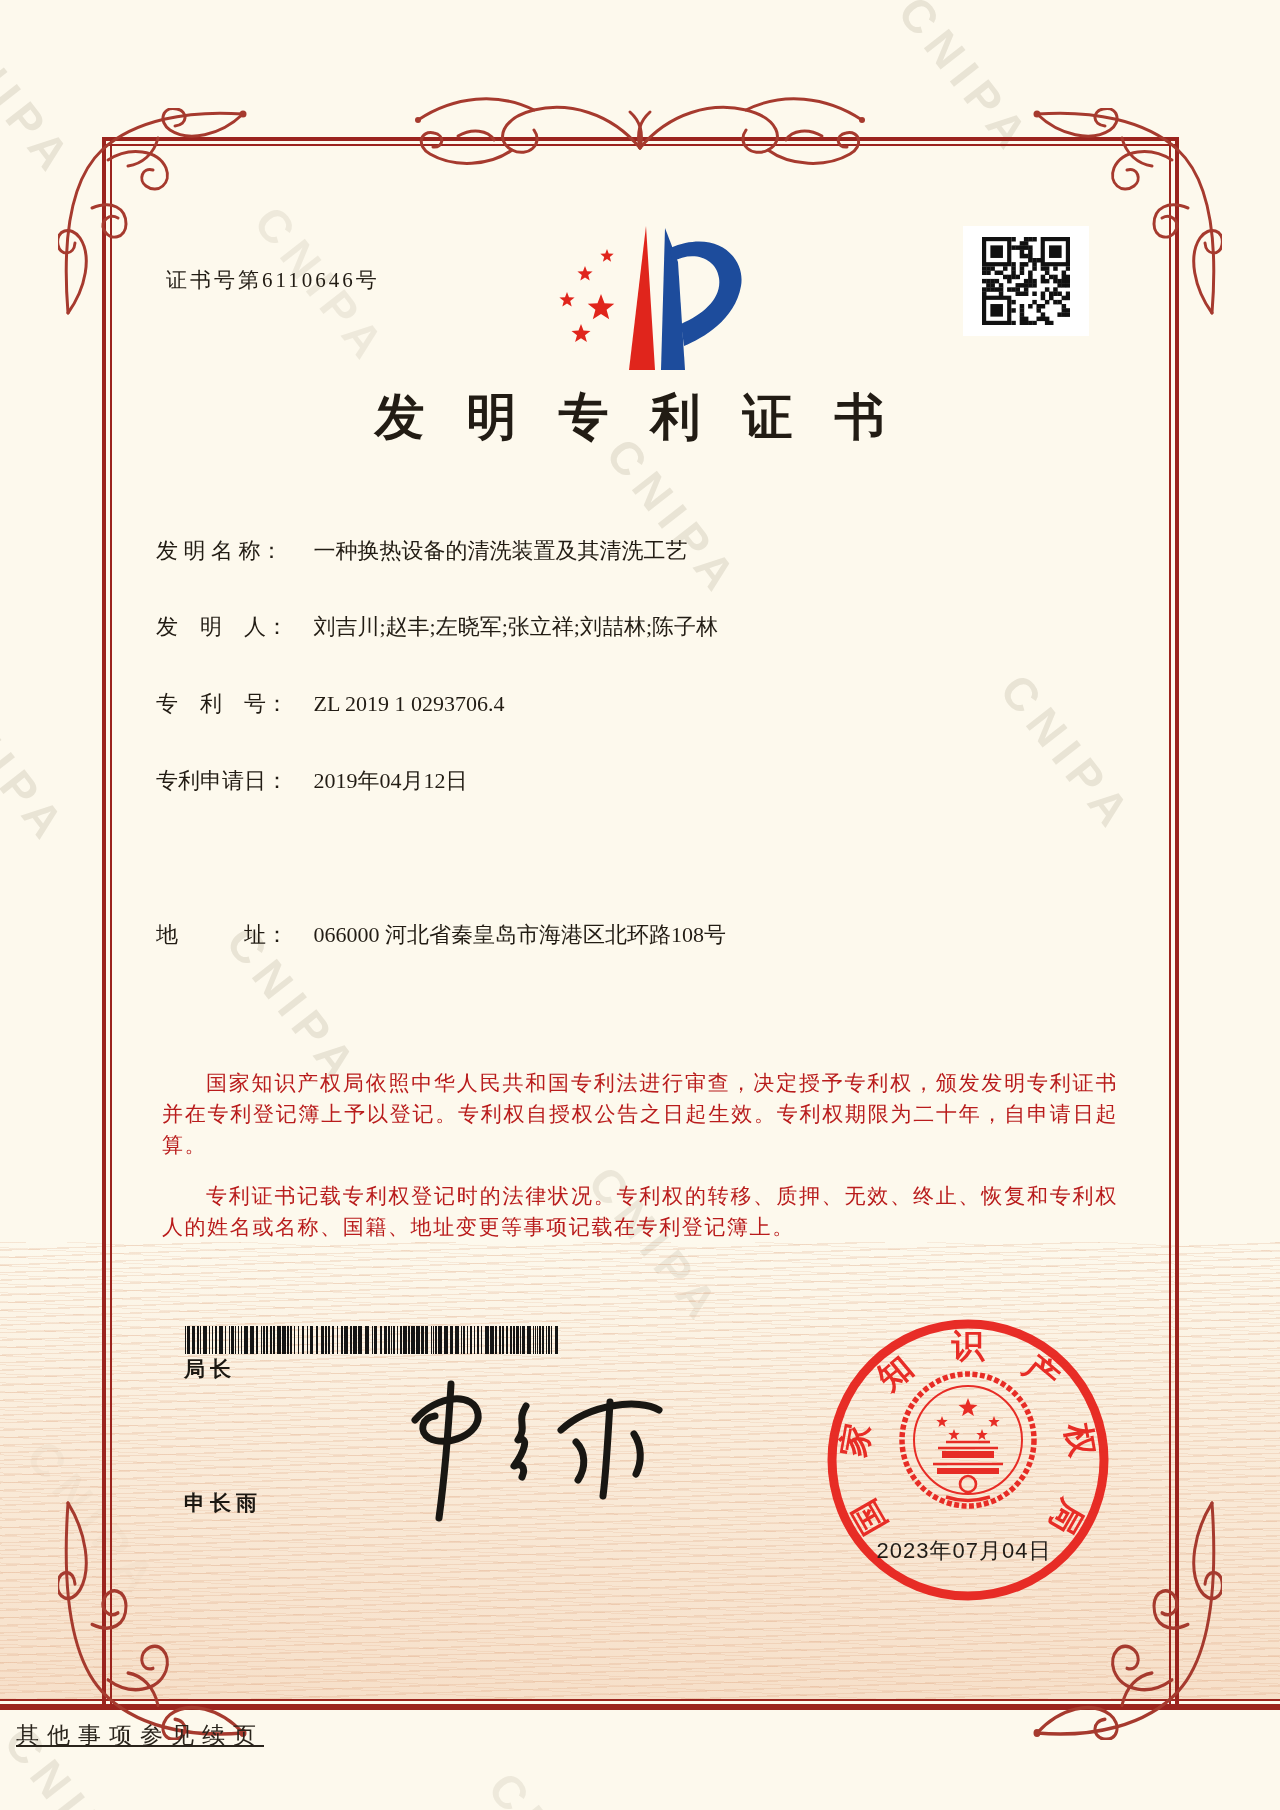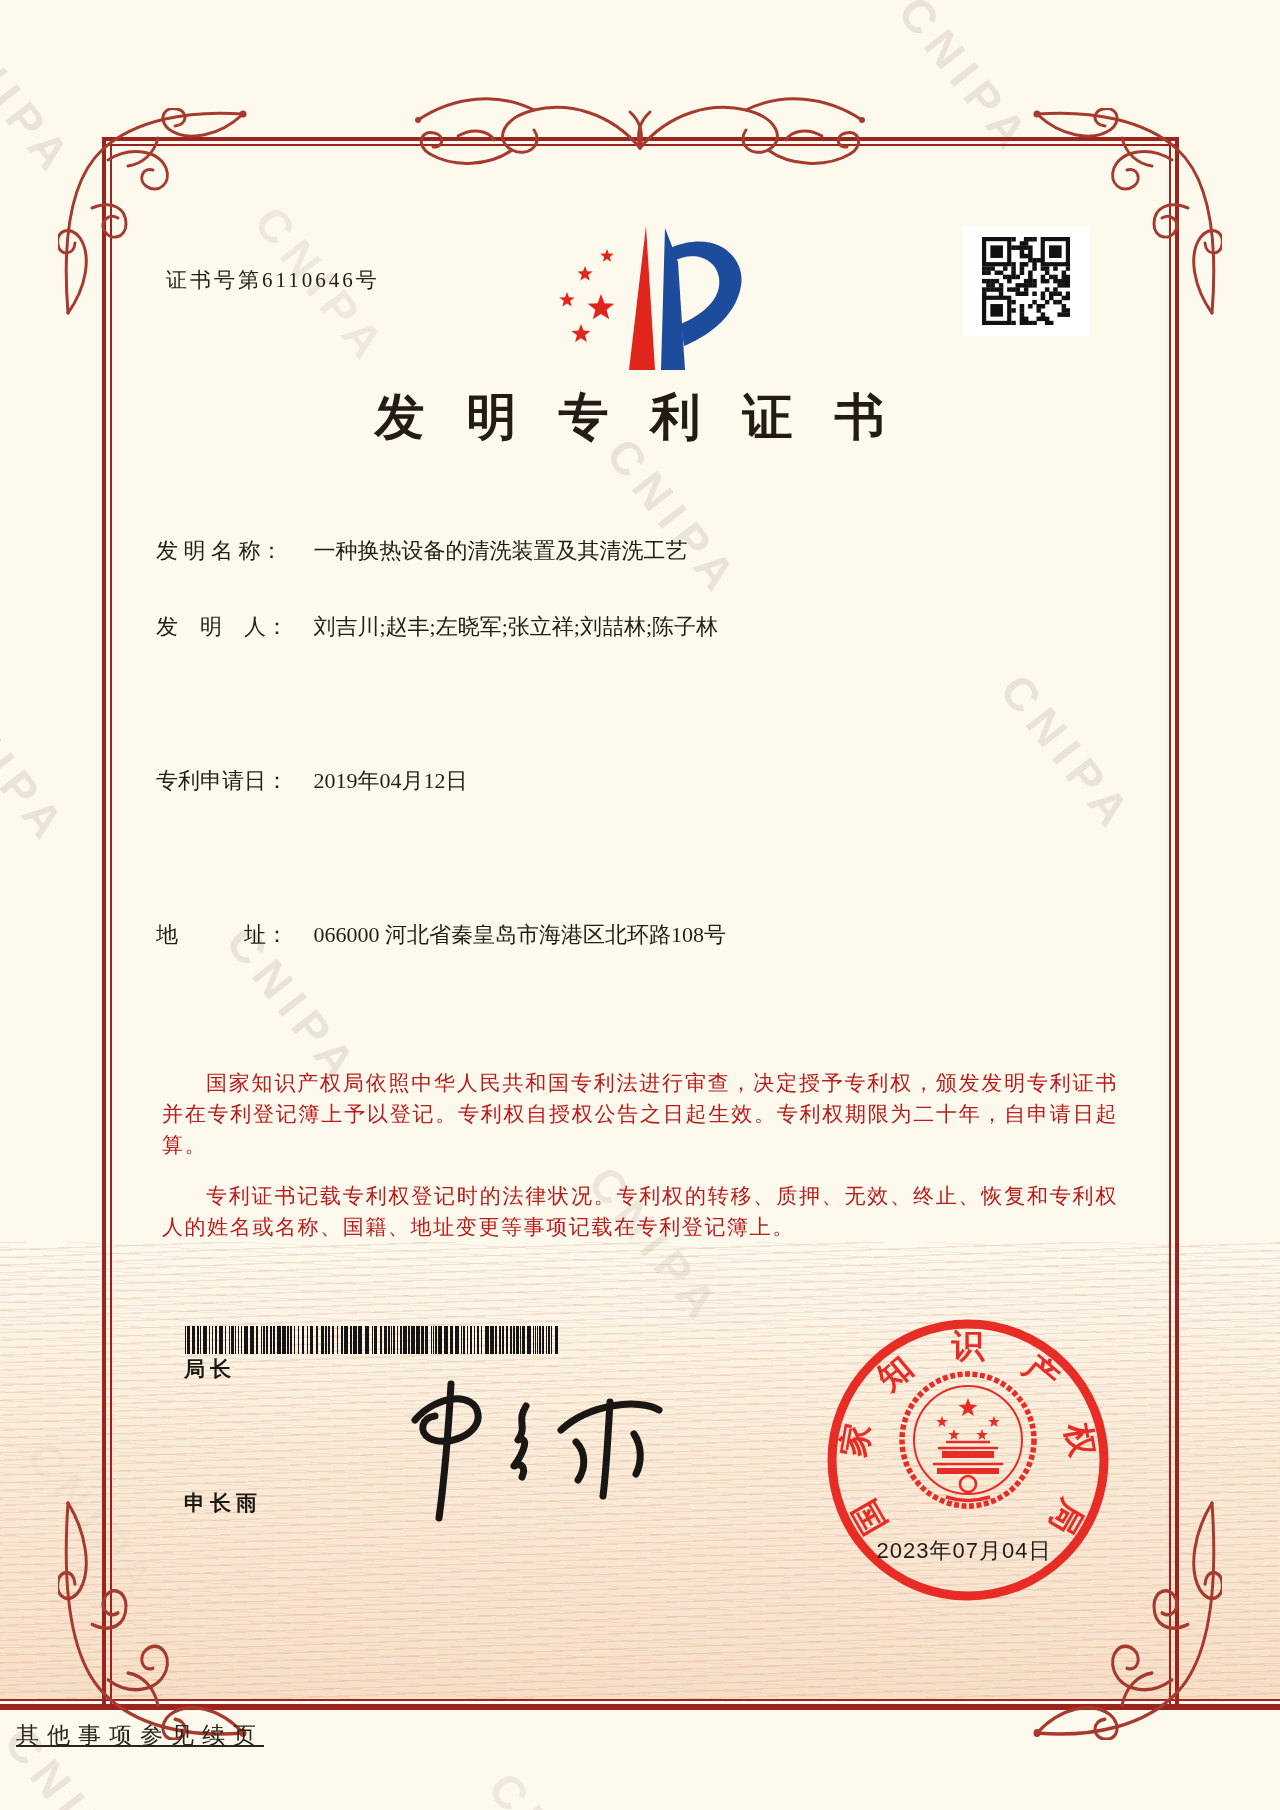--- a/index.html
+++ b/index.html
@@ -285,20 +285,24 @@
   <div class="title">发明专利证书</div>
 
   <div class="frow" style="top:537px">
     <span class="flabel">发 明 名 称：</span>
     <span class="fvalue">一种换热设备的清洗装置及其清洗工艺</span>
   </div>
   <div class="frow" style="top:613px">
     <span class="flabel">发　明　人：</span>
     <span class="fvalue">刘吉川;赵丰;左晓军;张立祥;刘喆林;陈子林</span>
   </div>
+  <div class="frow" style="top:690px">
+    <span class="flabel">专　利　号：</span>
+    <span class="fvalue">ZL 2019 1 0293706.4</span>
+  </div>
   <div class="frow" style="top:767px">
     <span class="flabel">专利申请日：</span>
     <span class="fvalue">2019年04月12日</span>
   </div>
   <div class="frow" style="top:921px">
     <span class="flabel">地　　　址：</span>
     <span class="fvalue">066000 河北省秦皇岛市海港区北环路108号</span>
   </div>
 
   <p class="para" style="top:1047px">国家知识产权局依照中华人民共和国专利法进行审查，决定授予专利权，颁发发明专利证书并在专利登记簿上予以登记。专利权自授权公告之日起生效。专利权期限为二十年，自申请日起算。</p>

